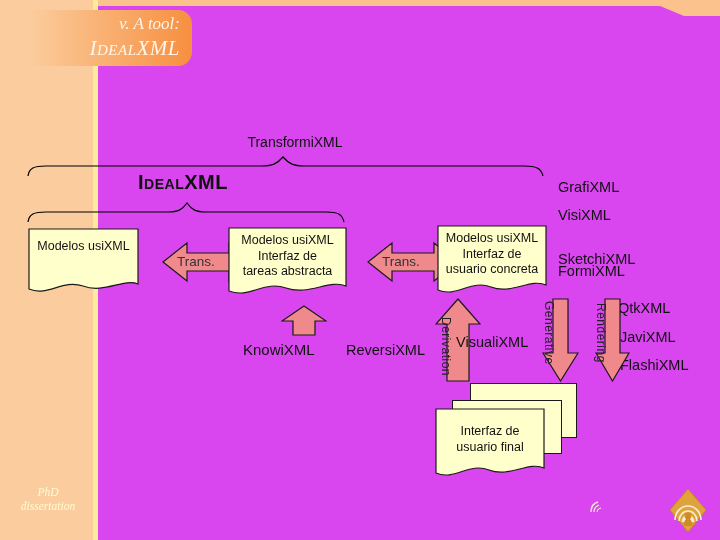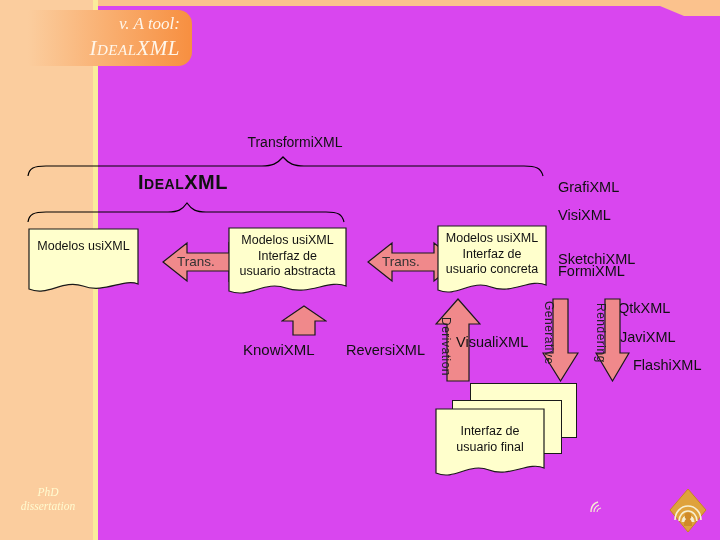--- a/index.html
+++ b/index.html
@@ -107,21 +107,21 @@
     <div class="h-label">Trans.</div>
   </div>
 
   <div class="doc" style="left:228px;top:227px;width:119px;height:71px;">
     <svg width="119" height="71">
       <path d="M1,1 H118 V59 C102,52 80,69 58,61 C36,53 22,72 1,64 Z" fill="#FFFFCC" stroke="#1a1a1a" stroke-width="1.2"></path>
     </svg>
     <div class="doc-text" style="top:6px;">
       <span>Modelos usiXML</span>
       <span>Interfaz de</span>
-      <span>usuario abstracta</span>
+      <span>tareas abstracta</span>
     </div>
   </div>
 
   <div class="arrow" style="left:343px;top:239px;width:92px;height:46px;">
     <svg width="92" height="46">
       <polygon points="1,23 25,4 25,14 67,14 67,4 91,23 67,42 67,32 25,32 25,42" fill="#F0898B" stroke="#1a1a1a" stroke-width="1.2"></polygon>
     </svg>
     <div class="h-label">Trans.</div>
   </div>
 
@@ -135,21 +135,21 @@
       <span>usuario concreta</span>
     </div>
   </div>
 
   <div class="tool" style="left:558px;top:179px;">GrafiXML</div>
   <div class="tool" style="left:558px;top:207px;">VisiXML</div>
   <div class="tool" style="left:558px;top:251px;">SketchiXML</div>
   <div class="tool" style="left:558px;top:263px;">FormiXML</div>
   <div class="tool" style="left:618px;top:300px;">QtkXML</div>
   <div class="tool" style="left:620px;top:329px;">JaviXML</div>
-  <div class="tool" style="left:633px;top:357px;">FlashiXML</div>
+  <div class="tool" style="left:620px;top:357px;">FlashiXML</div>
 
   <div class="arrow" style="left:257px;top:304px;width:46px;height:32px;">
     <svg width="46" height="32">
       <polygon points="23,2 45,17 34,17 34,31 12,31 12,17 1,17" fill="#F0898B" stroke="#1a1a1a" stroke-width="1.2"></polygon>
     </svg>
   </div>
 
   <div class="arrow" style="left:411px;top:298px;width:46px;height:84px;">
     <svg width="46" height="84">
       <polygon points="23,1 45,26 34,26 34,83 12,83 12,26 1,26" fill="#F0898B" stroke="#1a1a1a" stroke-width="1.2"></polygon>

